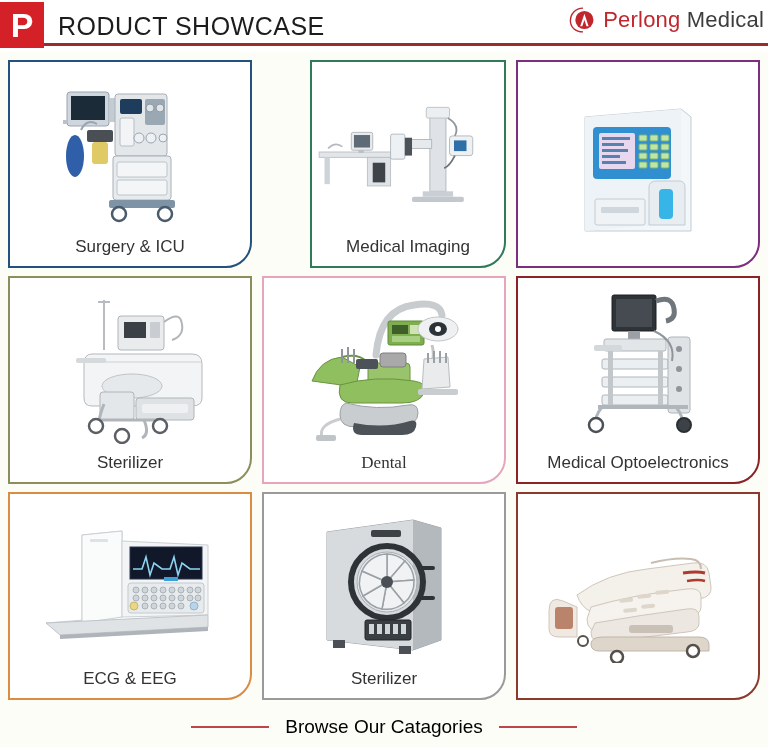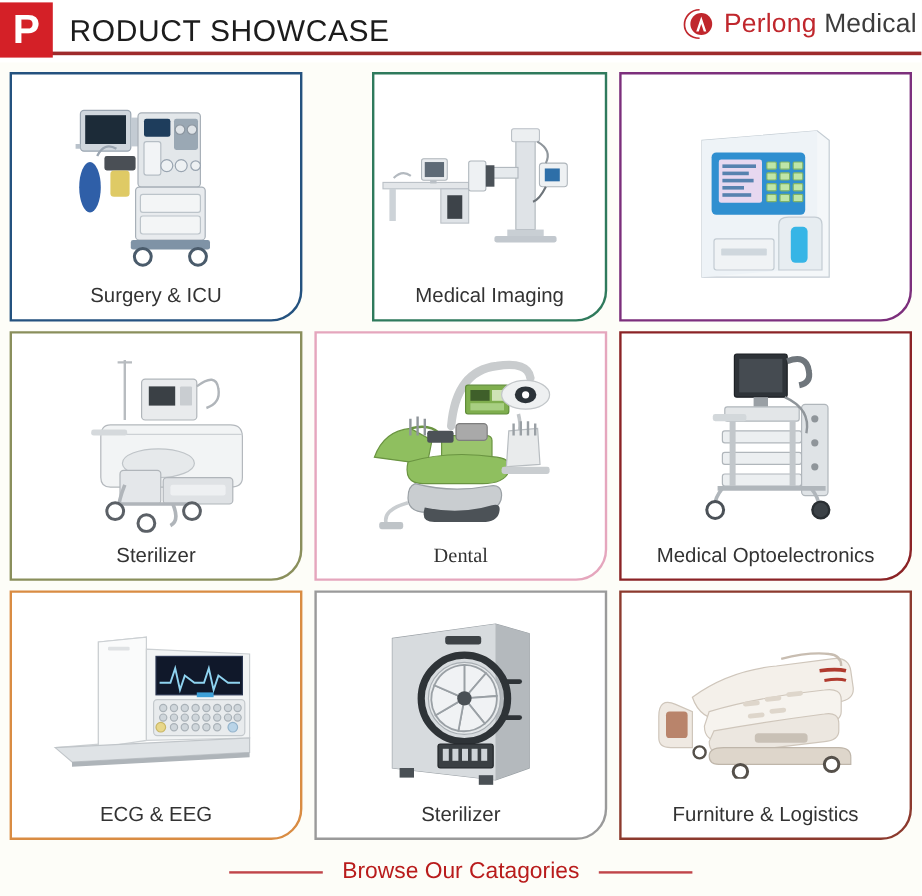--- a/index.html
+++ b/index.html
@@ -127,21 +127,21 @@
     justify-content: center;
     gap: 16px;
   }
   .footer-rule {
     width: 78px;
     height: 2px;
     background: #c0454a;
   }
   .footer-text {
     font-size: 19px;
-    color: #b91c1c;
+    color: #000000;
     white-space: nowrap;
   }
 </style>
 </head>
 <body>
 
 <div class="header">
   <div class="header-rule" style="background: rgb(158, 42, 43);"></div>
   <div class="p-badge" style="background: rgb(212, 32, 39);">P</div>
   <div class="header-title">RODUCT SHOWCASE</div>
@@ -448,21 +448,20 @@
         <path d="M62 90 q46 -8 92 -14 q12 -2 12 8 v6 q0 8 -12 9 l-82 10 q-14 2 -14 -10z" fill="#ece7e0" stroke="#cfc6bb"></path>
         <rect x="96" y="92" width="44" height="8" rx="3" fill="#c9c1b6"></rect>
         <path d="M70 104 h96 q10 0 10 8 v6 h-110 q-8 0 -8 -7 q0 -7 12 -7z" fill="#ded6cb" stroke="#bfb6aa"></path>
         <path d="M86 118 v6" stroke="#a79d92" stroke-width="3"></path>
         <path d="M158 112 v8" stroke="#a79d92" stroke-width="3"></path>
         <circle cx="84" cy="124" r="6" fill="#ffffff" stroke="#55504a" stroke-width="2.5"></circle>
         <circle cx="160" cy="118" r="6" fill="#ffffff" stroke="#55504a" stroke-width="2.5"></circle>
         <circle cx="50" cy="108" r="5" fill="#ffffff" stroke="#55504a" stroke-width="2"></circle>
       </svg>
     </div>
-    <div class="card-label">Furniture &amp; Logistics</div>
   </div>
 
 </div>
 
 <div class="footer">
   <div class="footer-rule" style="background: rgb(192, 69, 74);"></div>
   <div class="footer-text">Browse Our Catagories</div>
   <div class="footer-rule" style="background: rgb(192, 69, 74);"></div>
 </div>
 

